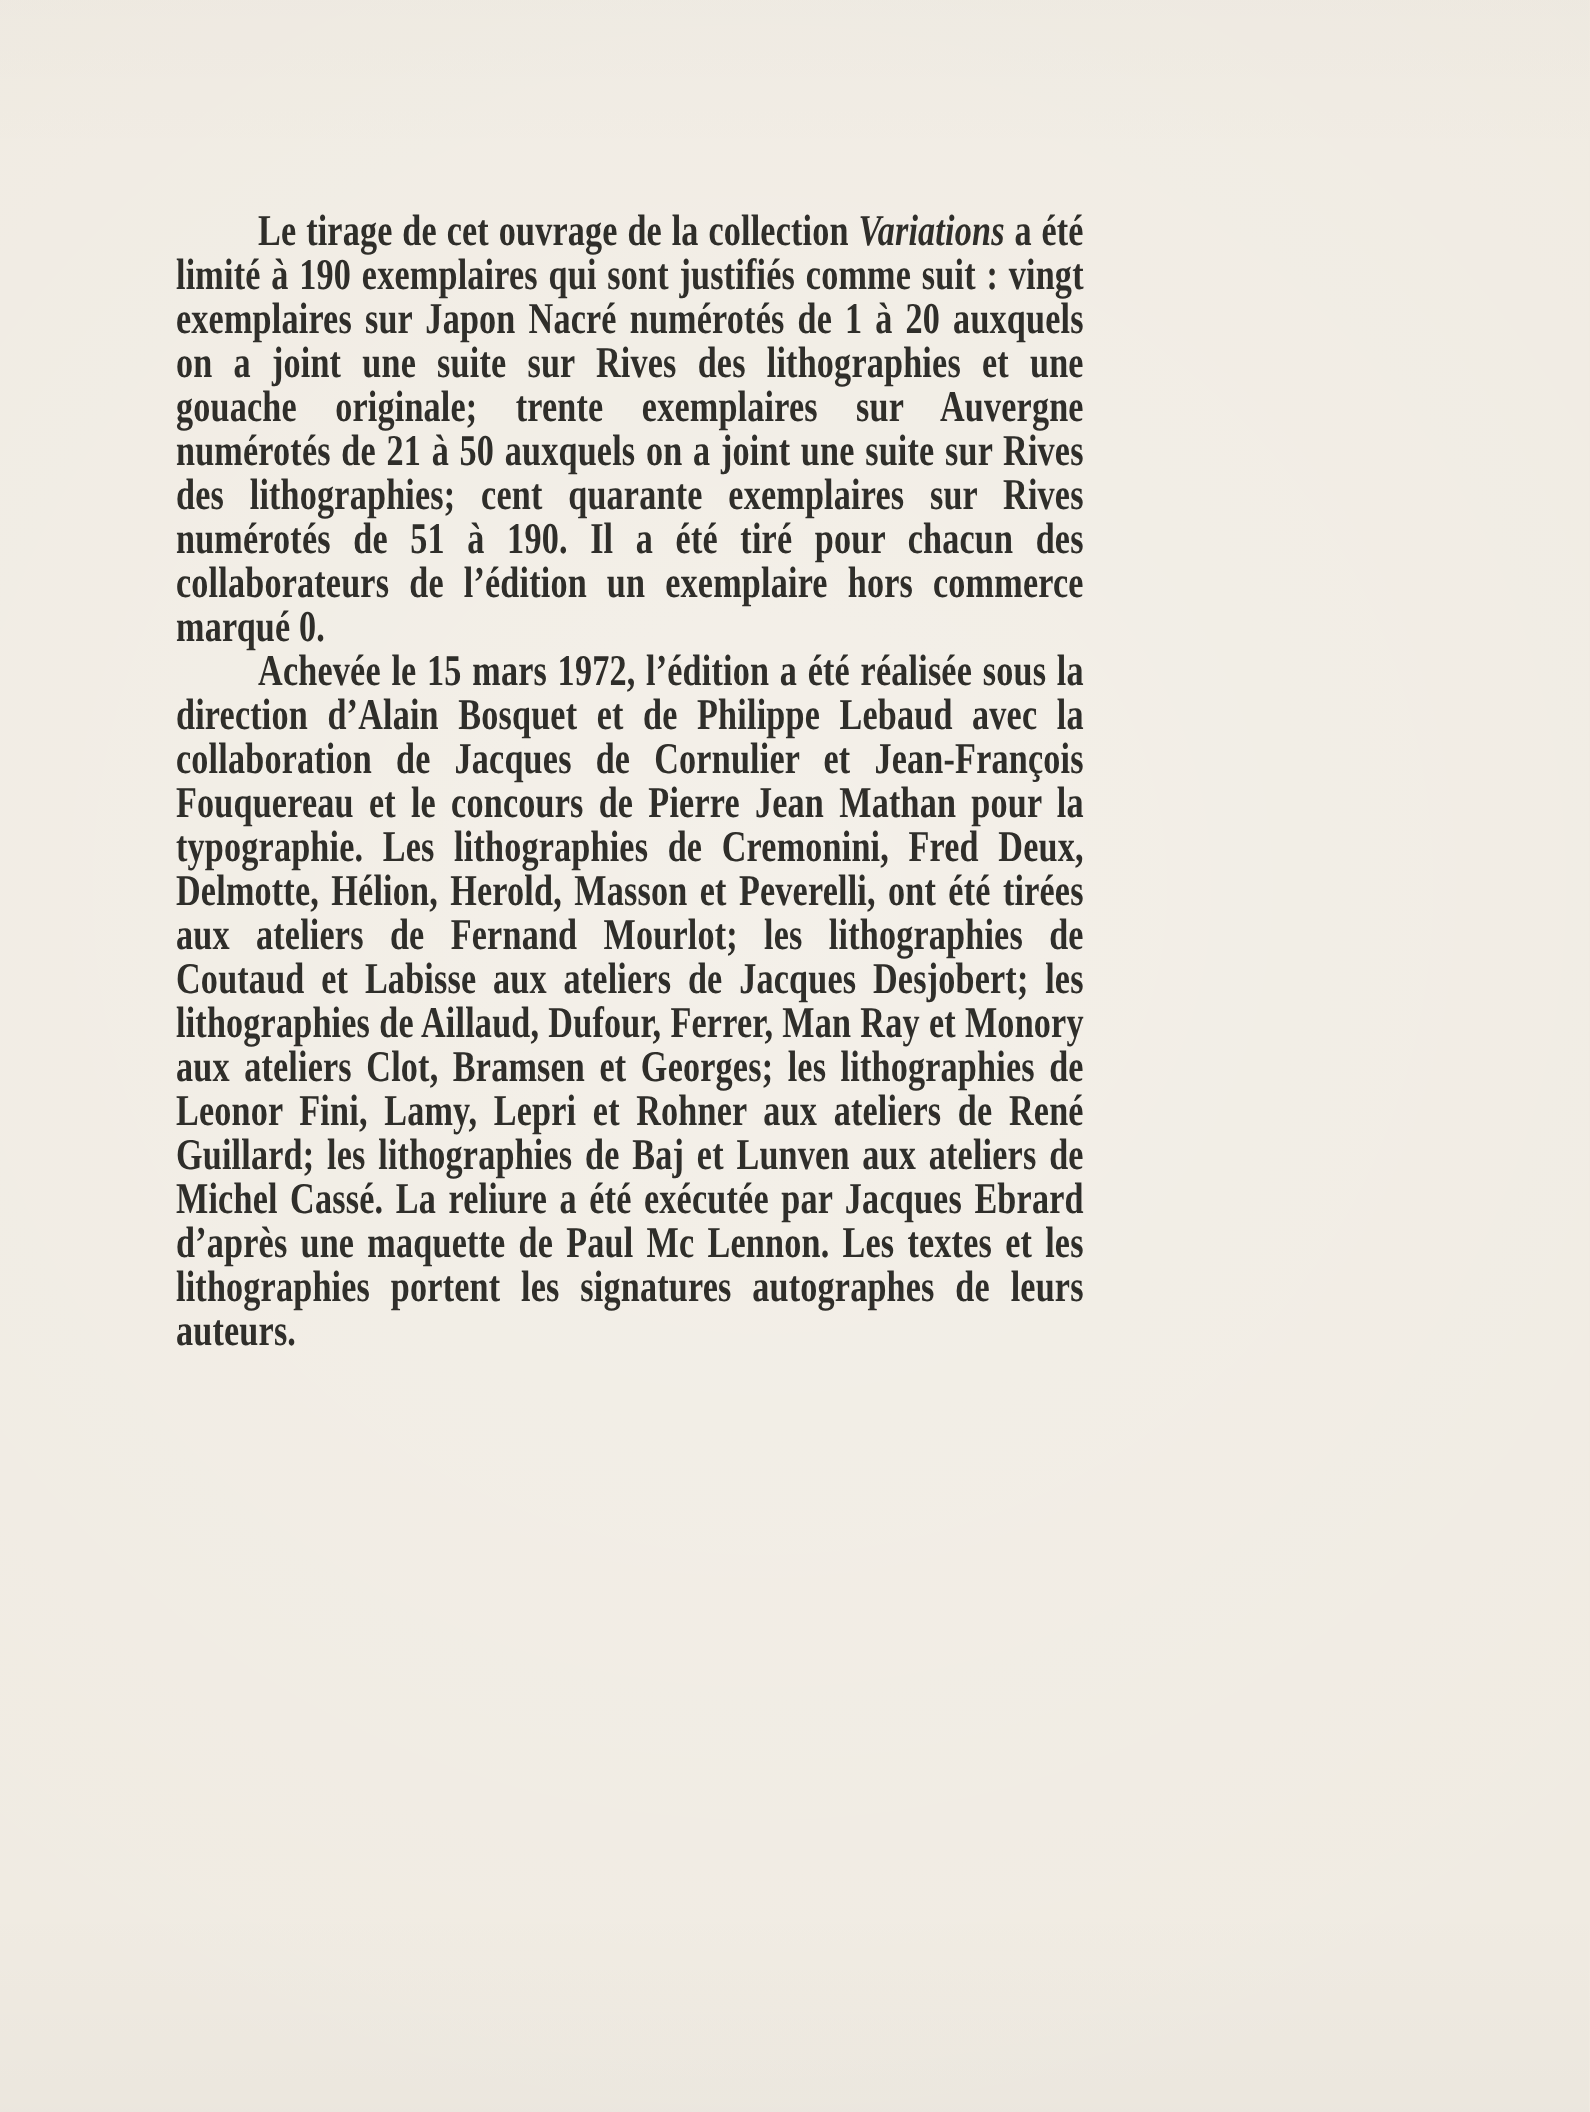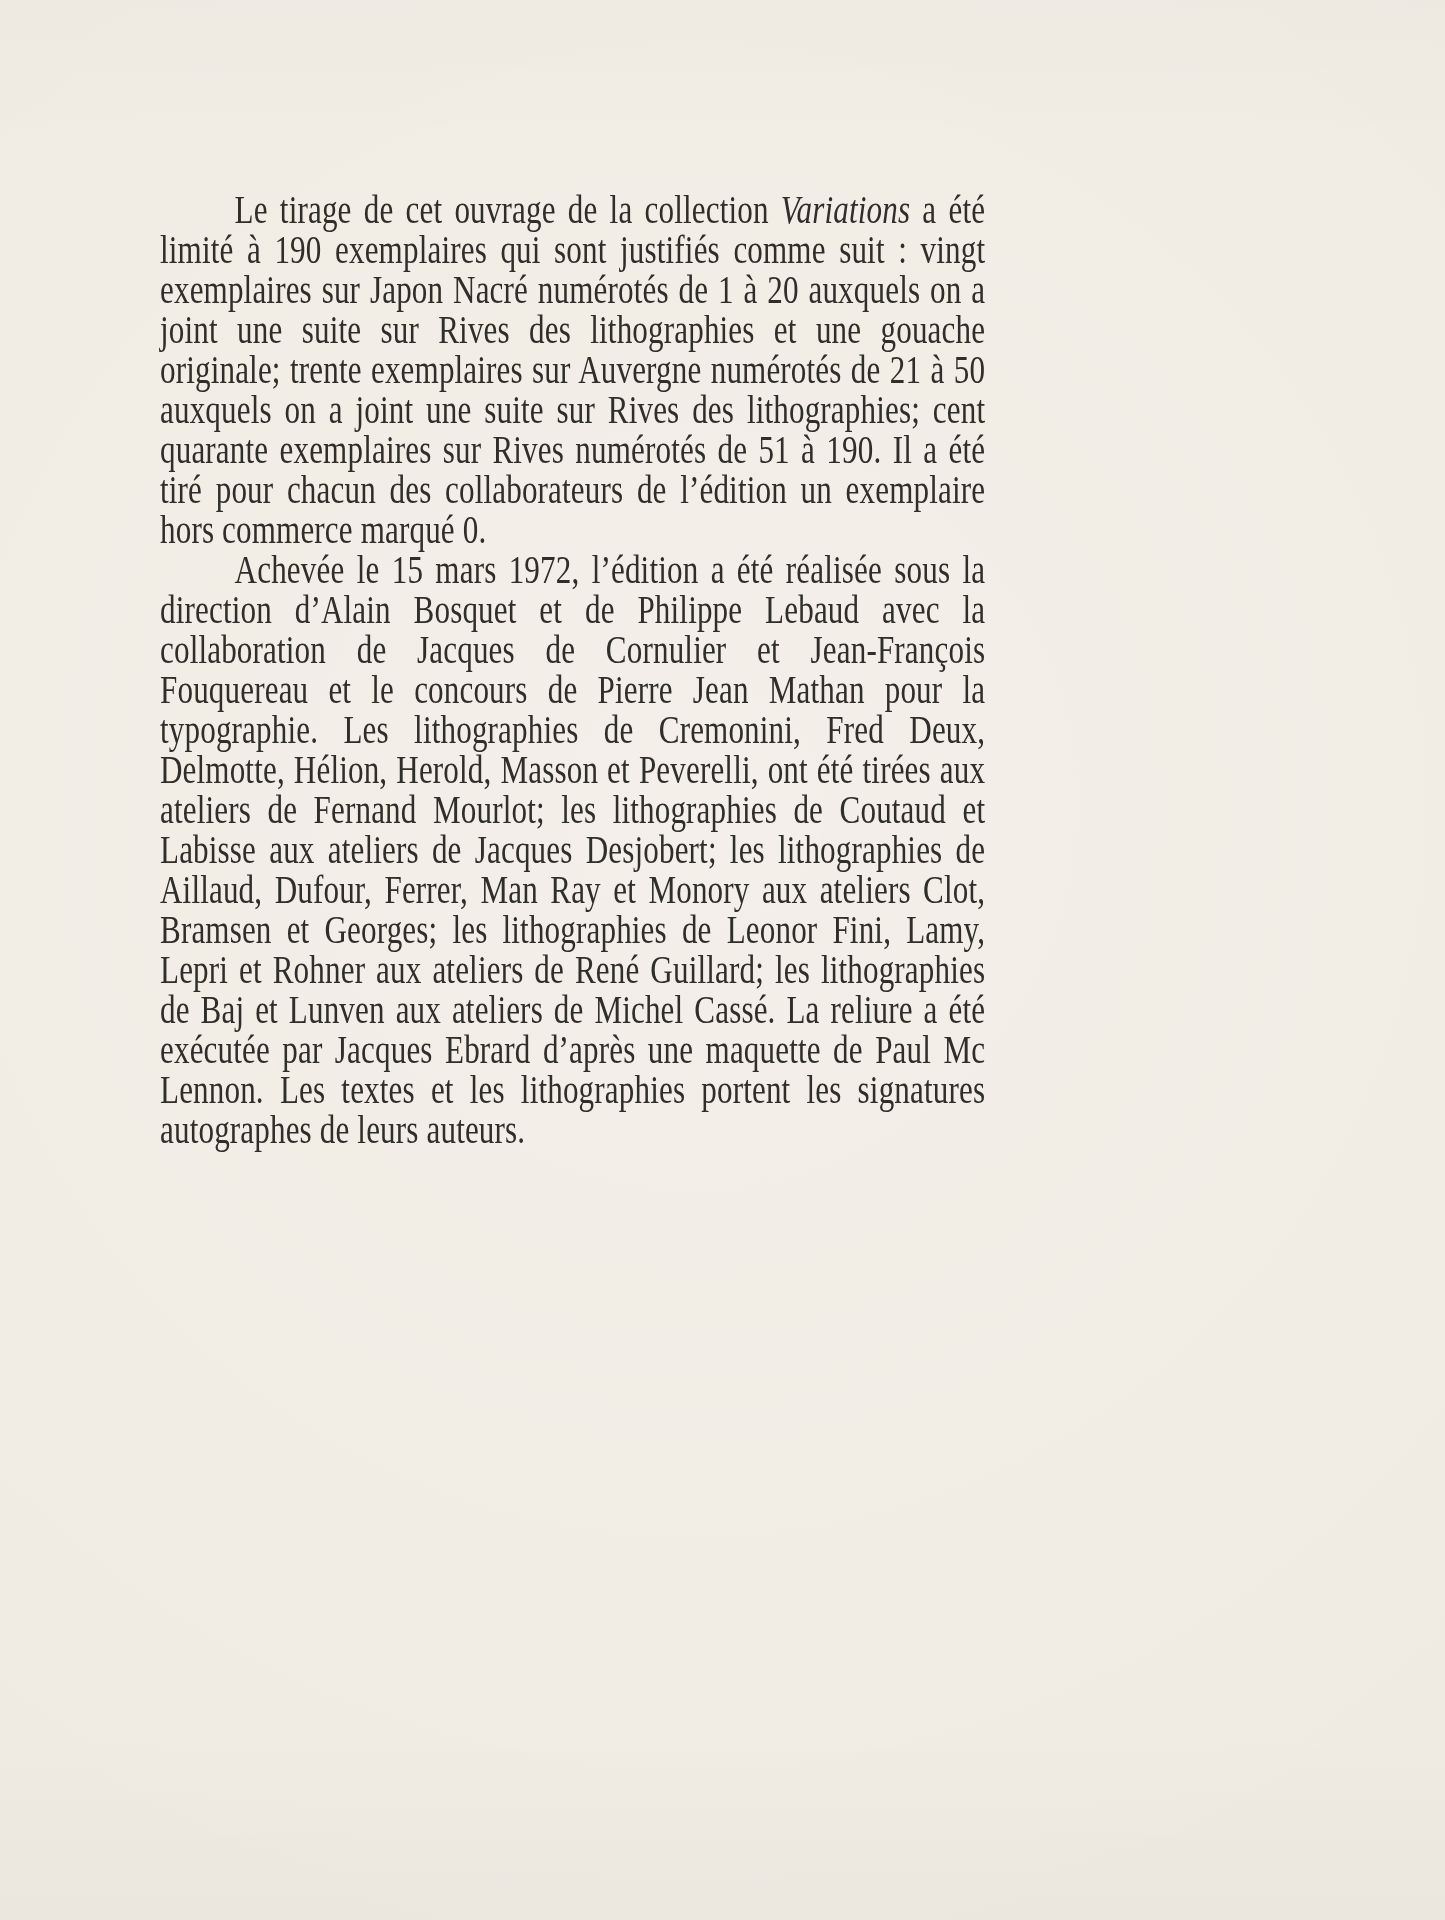--- a/index.html
+++ b/index.html
@@ -17,20 +17,21 @@
     overflow:hidden;
   }
   .page{
     position:relative;
     width:1445px;
     height:1920px;
     background:
       radial-gradient(ellipse 120% 90% at 48% 42%, rgba(255,255,255,0.25), rgba(0,0,0,0) 70%),
       linear-gradient(180deg, rgba(0,0,0,0.012) 0%, rgba(0,0,0,0) 8%, rgba(0,0,0,0) 90%, rgba(0,0,0,0.02) 100%),
       var(--bg);
+    font-weight: bold;
   }
   .text-block{
     position:absolute;
     left:160px;
     top:190px;
     width:1062px;
     transform:scaleX(0.777);
     transform-origin:0 0;
     font-family:"Liberation Serif", serif;
     font-size:40px;

